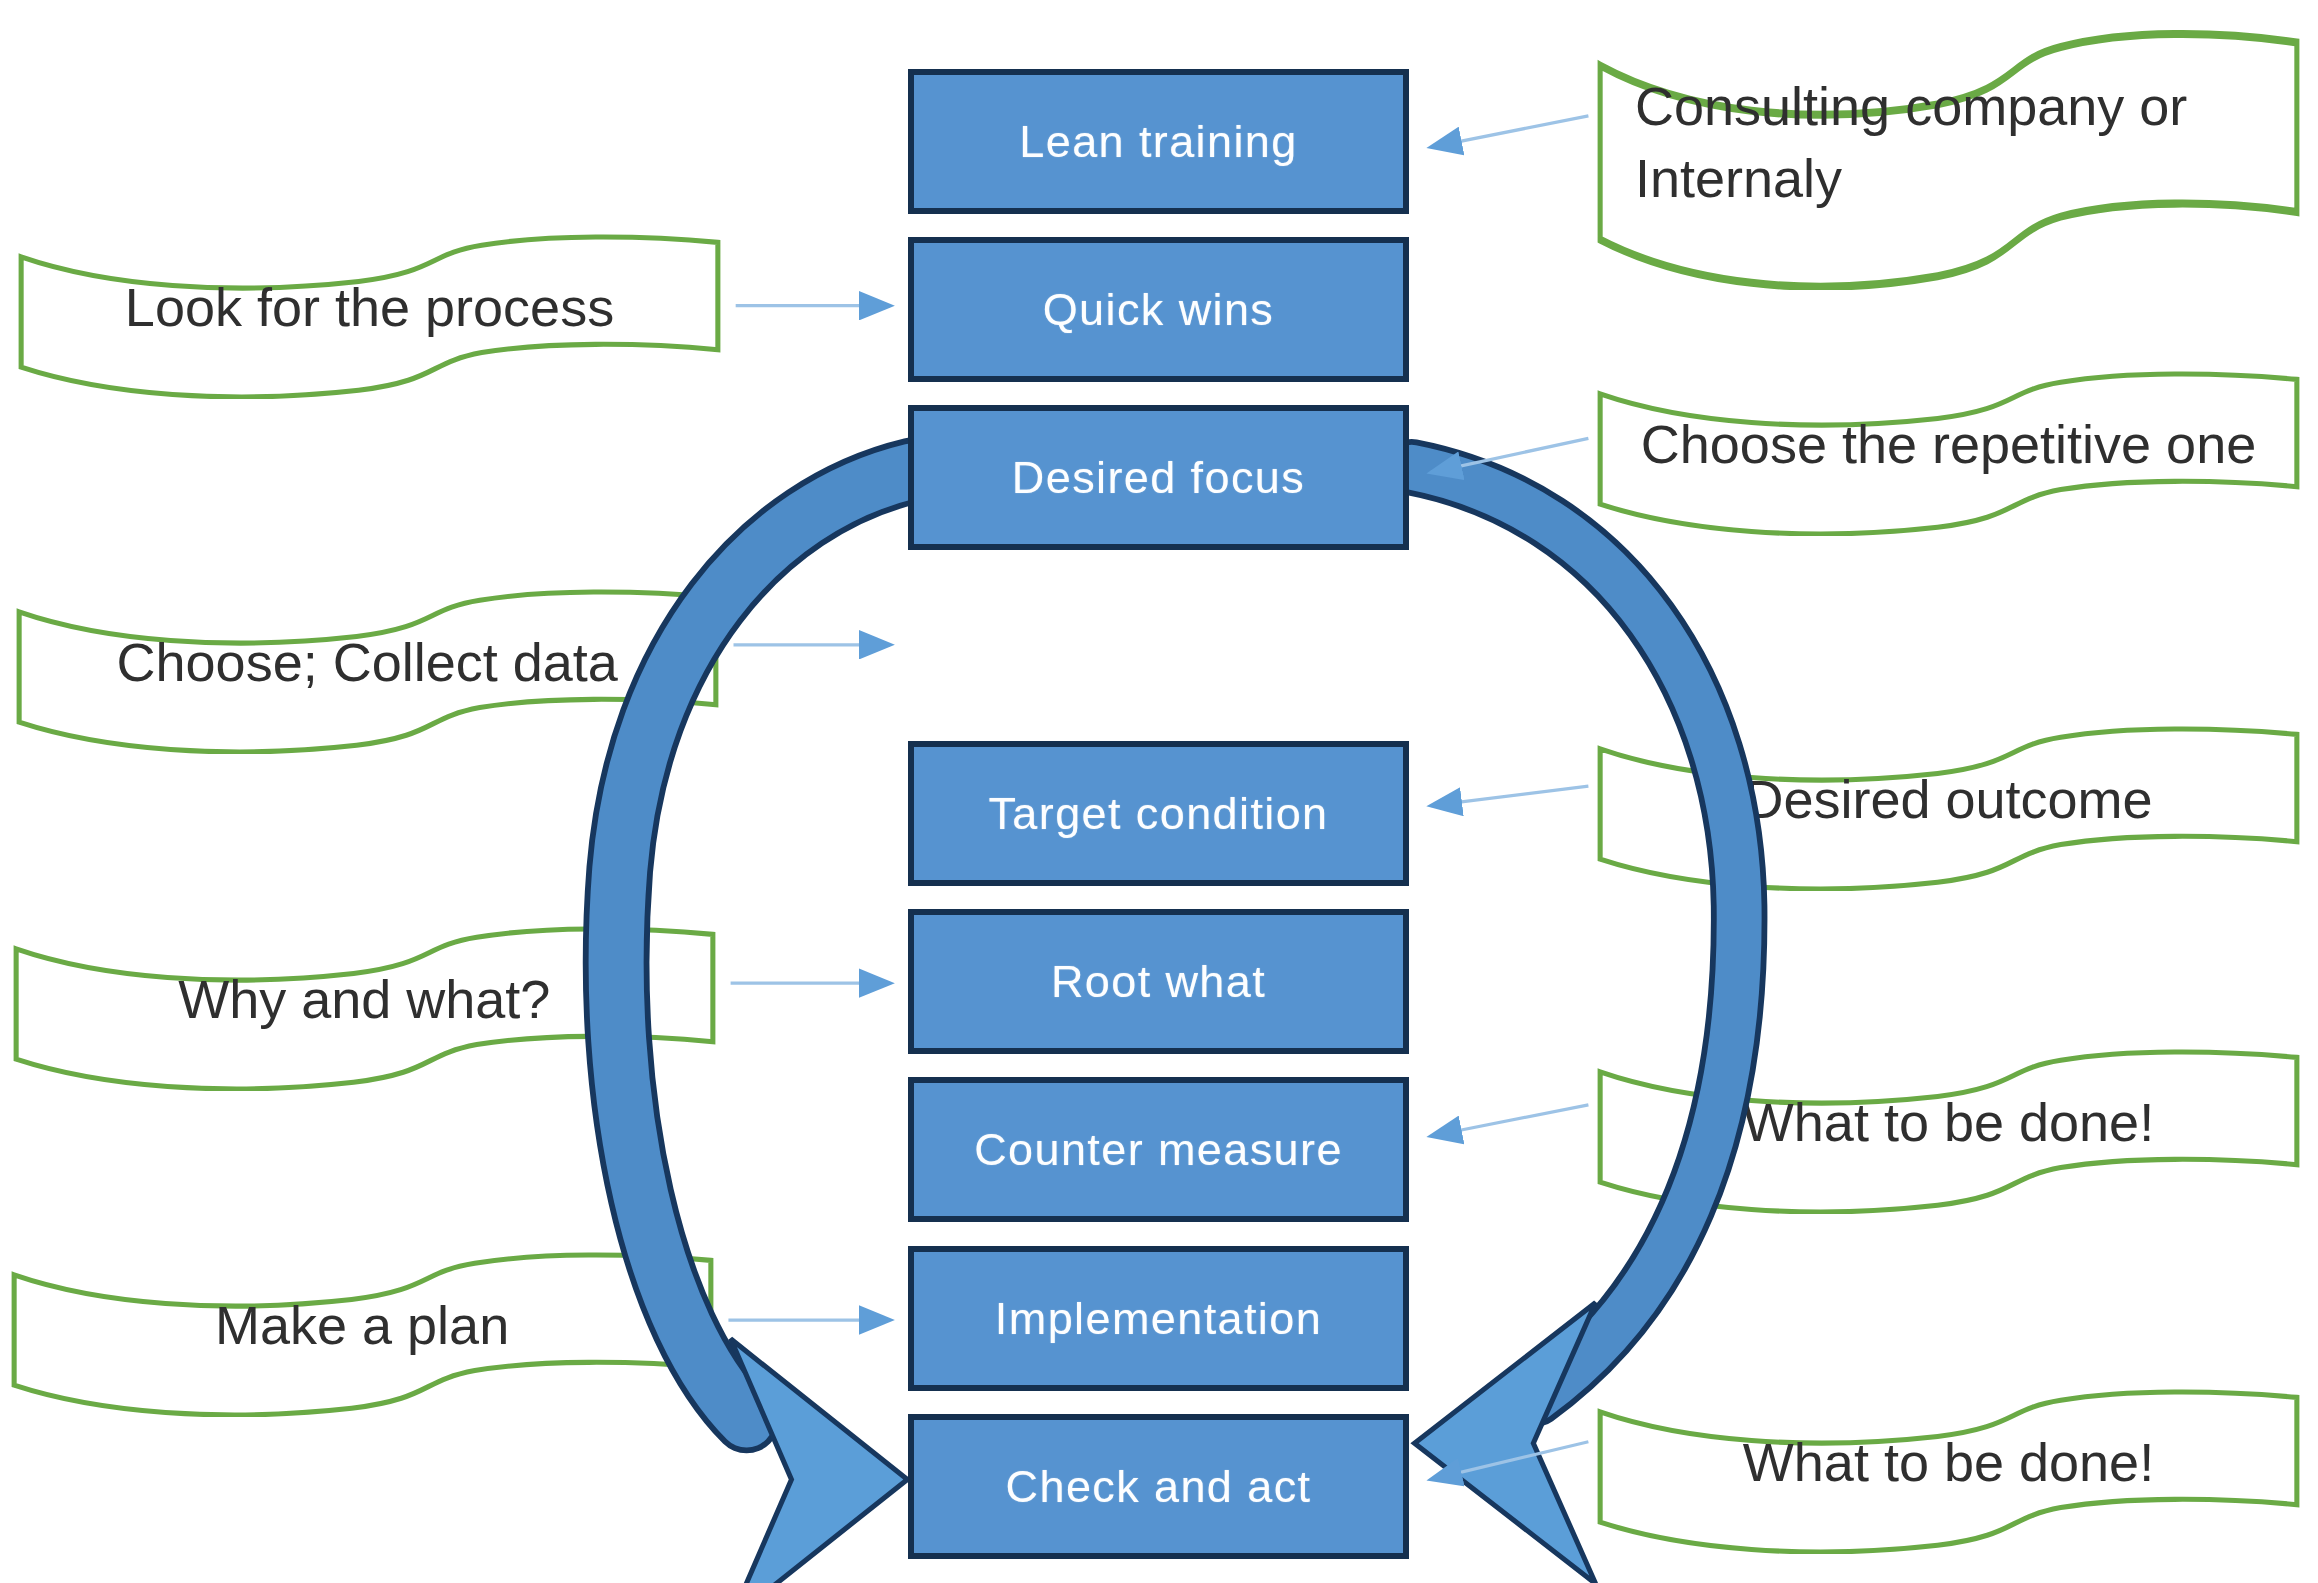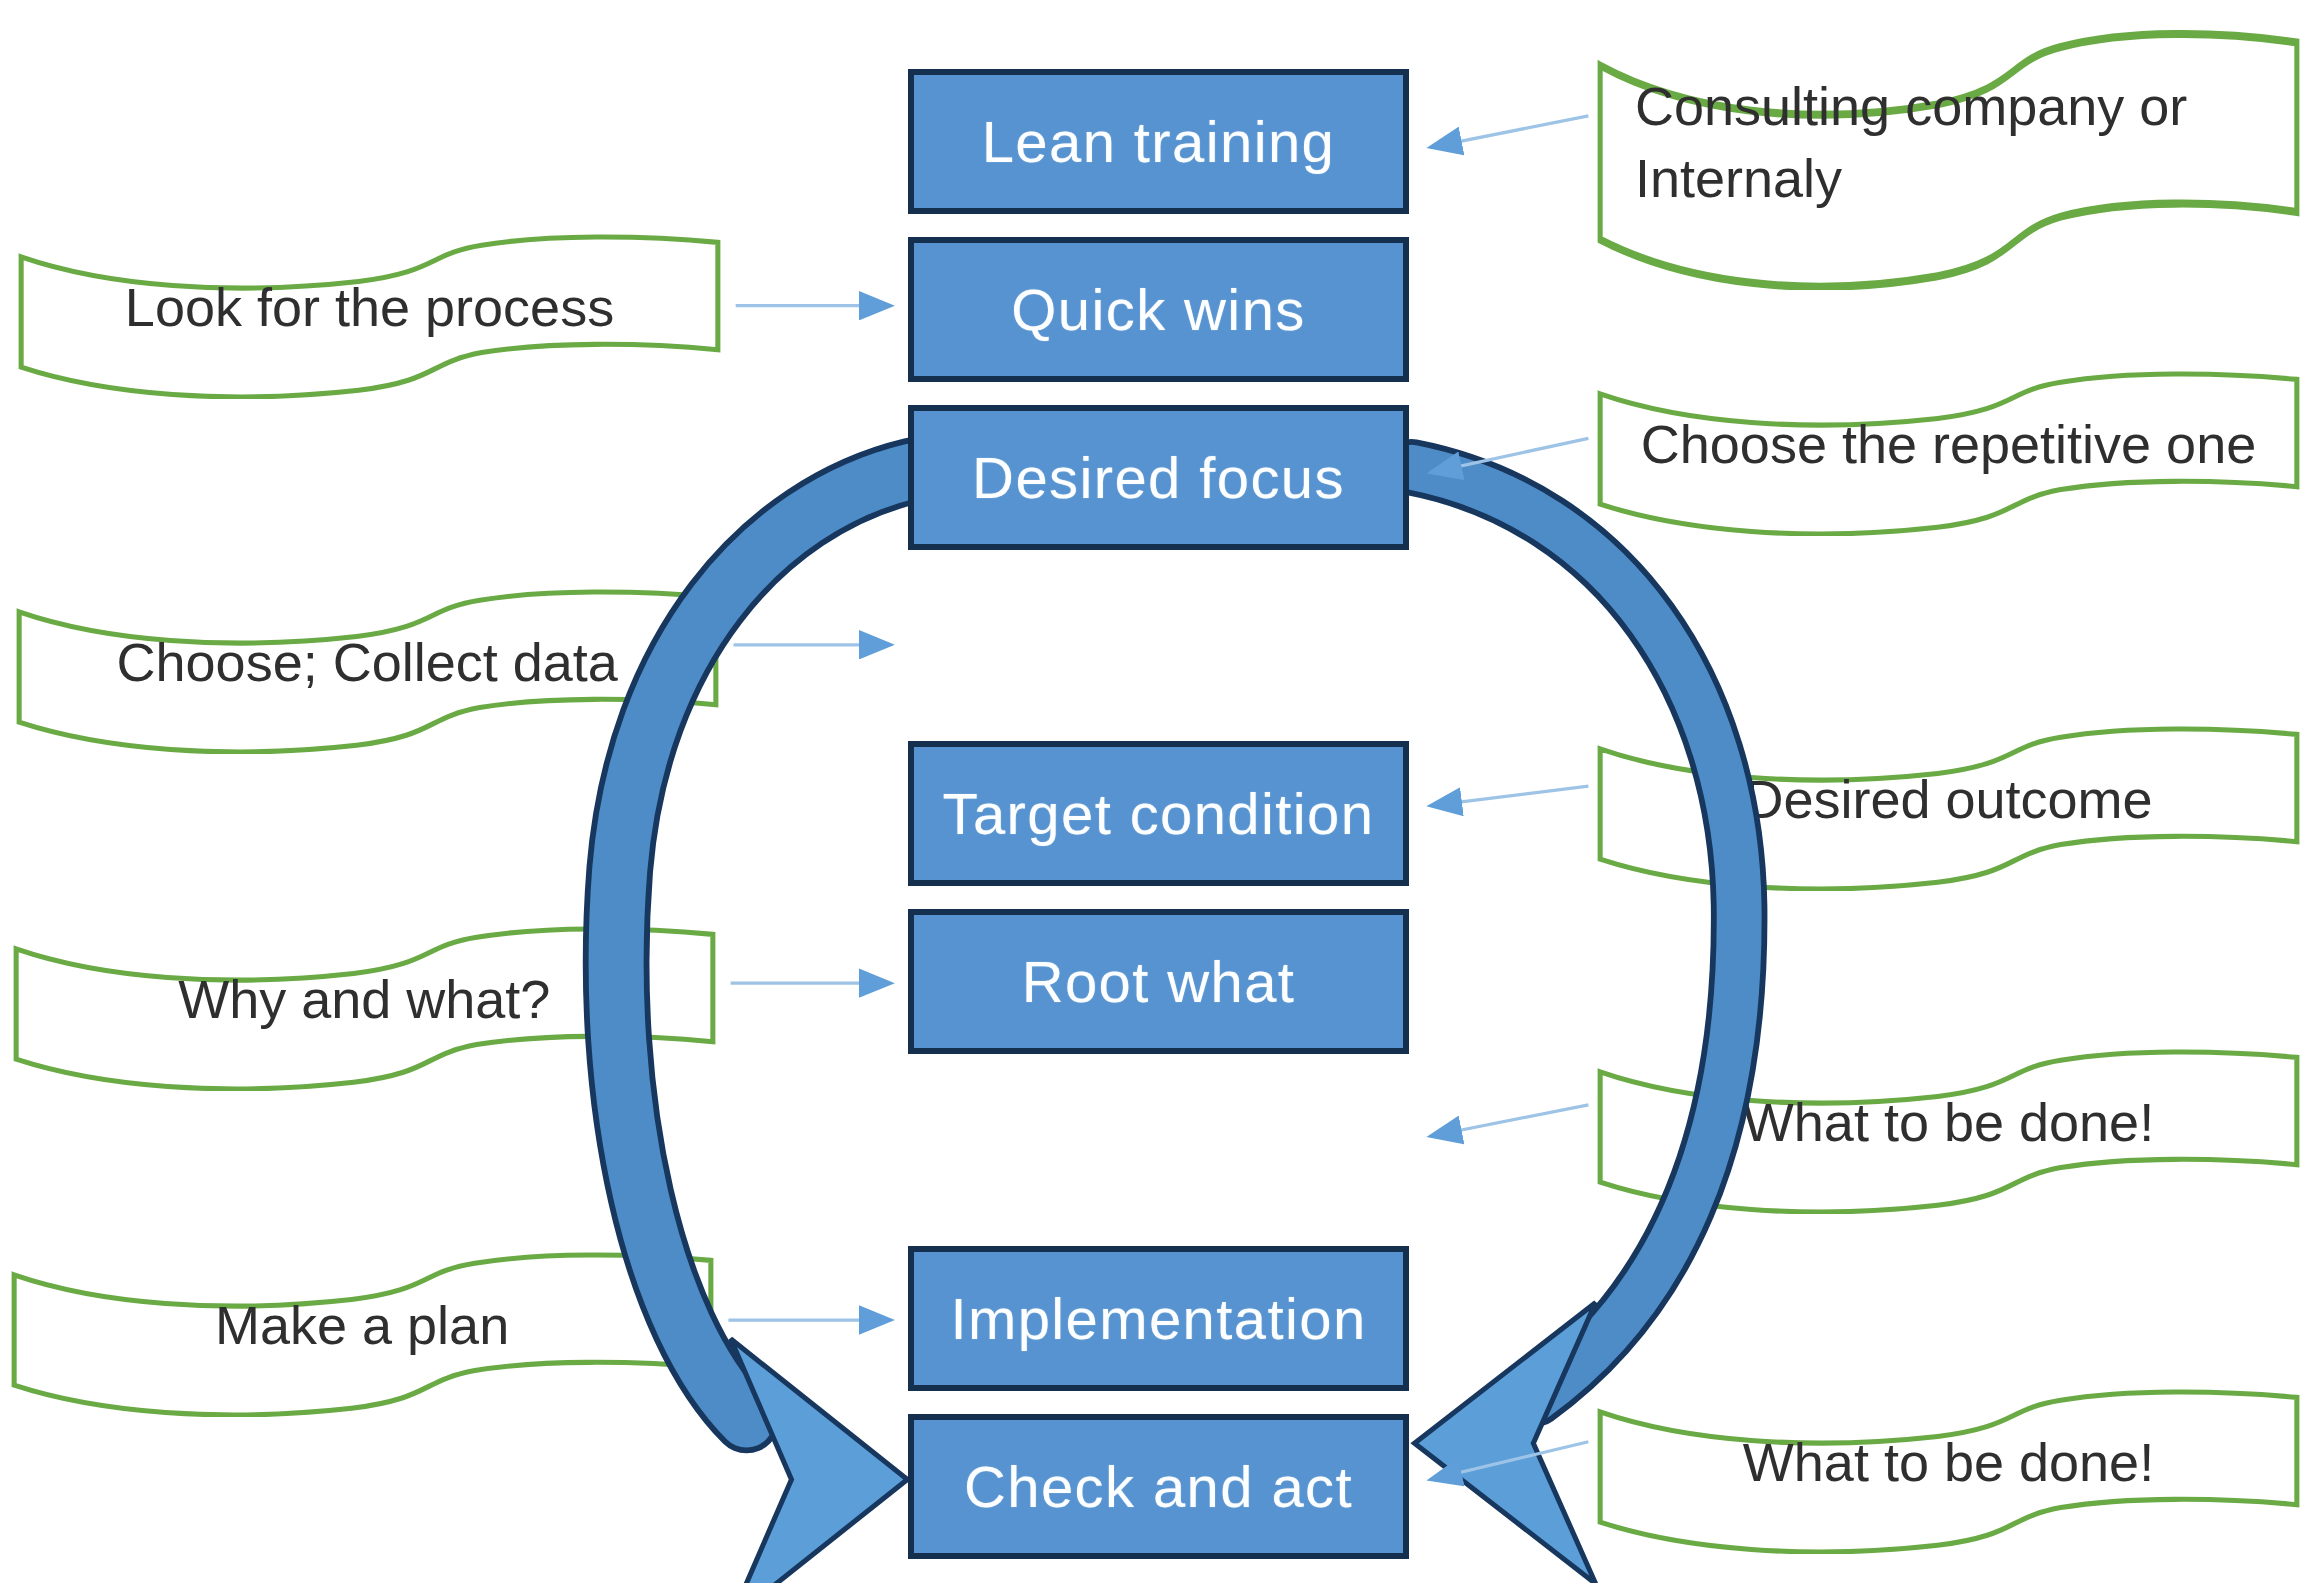--- a/index.html
+++ b/index.html
@@ -6,21 +6,21 @@
   .canvas{
     position:relative;width:2319px;height:1583px;overflow:hidden;
     font-family:"Liberation Sans", sans-serif;background:#ffffff;
   }
   .layer{position:absolute;left:0;top:0;width:2319px;height:1583px;pointer-events:none;}
   
   .step{
     position:absolute;left:908px;width:501px;height:145px;
     background:#5693d0;border:6.5px solid #15304f;box-sizing:border-box;
     display:flex;align-items:center;justify-content:center;
-    color:#fdfeff;font-size:58px;font-weight:400;letter-spacing:1.4px;
+    color:#fdfeff;font-size:45px;font-weight:400;letter-spacing:1.4px;
     text-shadow:0 0 1.4px rgba(255,255,255,.45);
   }
   .s0{top:69px}.s1{top:237px}.s2{top:405px}.s3{top:573px}.s4{top:741px}
   .s5{top:909px}.s6{top:1077px}.s7{top:1246px}.s8{top:1414px}
   
   .note{position:absolute;width:717px;height:174px;}
   .note svg{position:absolute;left:0;top:0;width:100%;height:100%;}
   .note-text{
     position:absolute;left:0;top:0;width:100%;height:100%;
     display:flex;align-items:center;justify-content:center;
@@ -124,20 +124,23 @@
     </div>
   <div class="step s2">
       <span>Desired focus</span>
     </div>
   <div class="step s4">
       <span>Target condition</span>
     </div>
   <div class="step s5">
       <span>Root what</span>
     </div>
+  <div class="step s6">
+      <span>Counter measure</span>
+    </div>
   <div class="step s7">
       <span>Implementation</span>
     </div>
   <div class="step s8">
       <span>Check and act</span>
     </div>
 
   <svg class="layer" viewBox="0 0 3200 2185">
     <defs>
       <marker id="ah" orient="auto" markerWidth="11" markerHeight="9" refX="9.5" refY="4.5">

